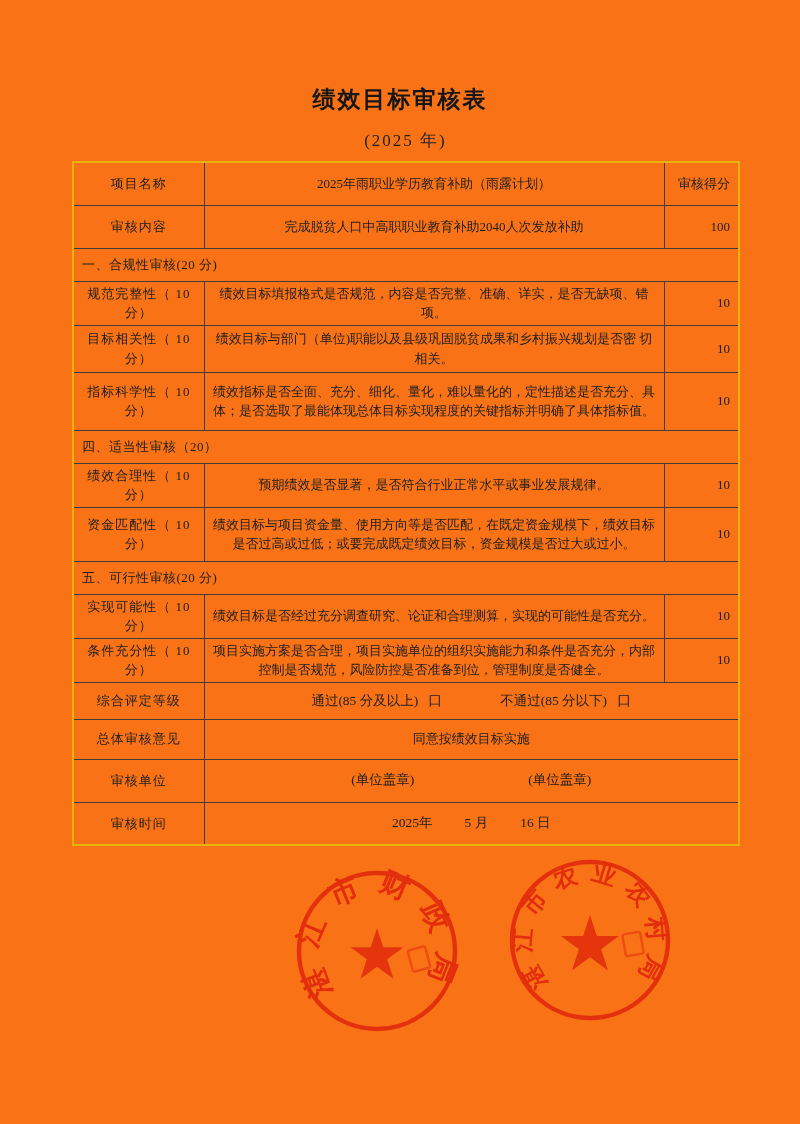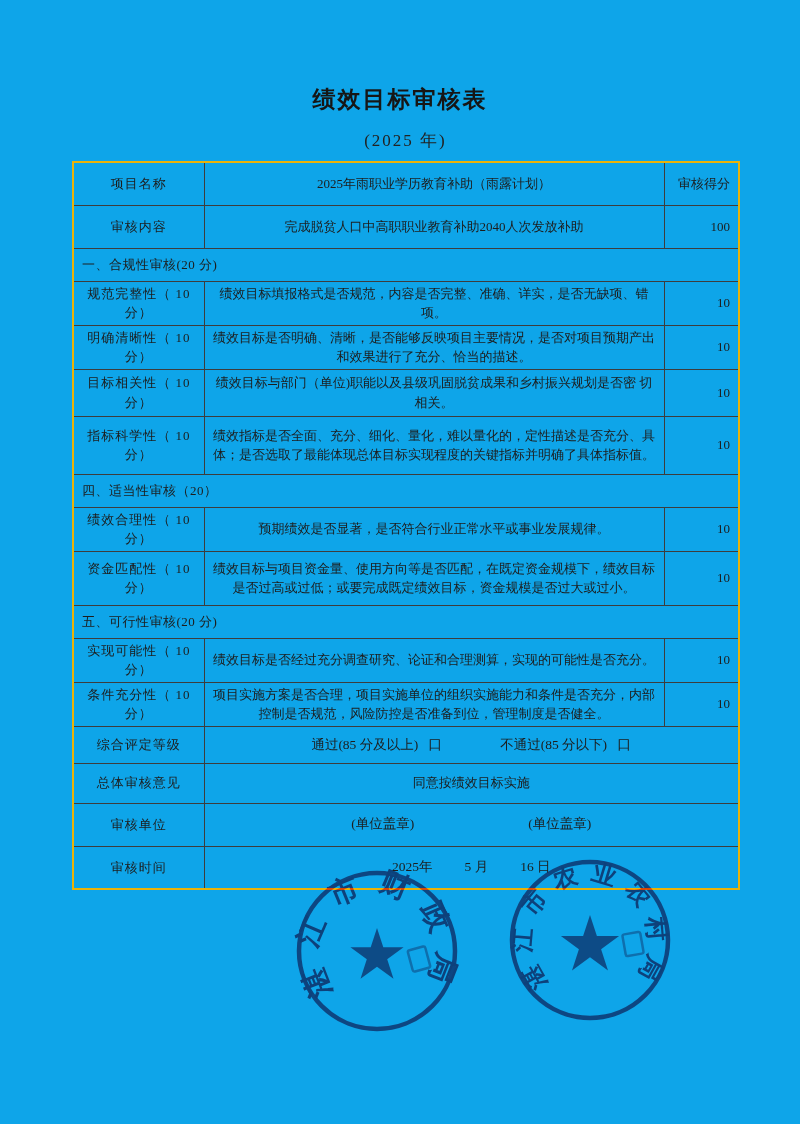--- a/index.html
+++ b/index.html
@@ -1,18 +1,18 @@
 <!DOCTYPE html>
 <html><head>
 <meta charset="utf-8">
 <style>
   html,body{margin:0;padding:0;background:#ffffff;}
   .page{
     position:relative;width:800px;height:1124px;margin:0 auto;
-    background:#0ea5e9;overflow:hidden;
+    background:#f97316;overflow:hidden;
     font-family:"Liberation Serif","DejaVu Serif",serif;color:#1d1d1d;
   }
   .doc-title{
     padding-top:84px;text-align:center;font-size:23px;font-weight:bold;
     font-family:"Liberation Sans","DejaVu Sans",sans-serif;
     letter-spacing:2px;color:#161616;
   }
   .doc-subtitle{margin-top:14px;text-align:center;font-size:17px;letter-spacing:2px;color:#222;padding-left:11px;}
   table.review{
     border-collapse:collapse;table-layout:fixed;width:666px;margin:9px 0 0 72px;
@@ -69,25 +69,20 @@
       <td class="score">100</td>
     </tr>
 
     <tr class="h33">
       <td class="section" colspan="3">一、合规性审核(20 分)</td>
     </tr>
 
     <tr class="h43">
       <td class="lbl">规范完整性（ 10 分）</td>
       <td class="desc">绩效目标填报格式是否规范，内容是否完整、准确、详实，是否无缺项、错项。</td>
-      <td class="score">10</td>
-    </tr>
-    <tr class="h44">
-      <td class="lbl">明确清晰性（ 10 分）</td>
-      <td class="desc">绩效目标是否明确、清晰，是否能够反映项目主要情况，是否对项目预期产出和效果进行了充分、恰当的描述。</td>
       <td class="score">10</td>
     </tr>
 
     <tr class="h47">
       <td class="lbl">目标相关性（ 10 分）</td>
       <td class="desc">绩效目标与部门（单位)职能以及县级巩固脱贫成果和乡村振兴规划是否密 切相关。</td>
       <td class="score">10</td>
     </tr>
     <tr class="h58">
       <td class="lbl">指标科学性（ 10 分）</td>

